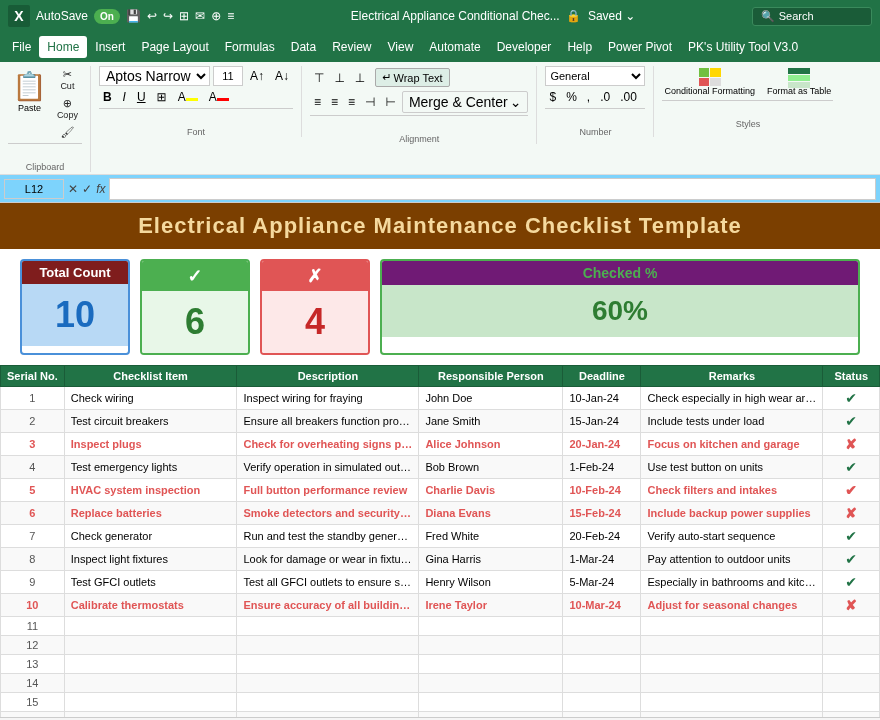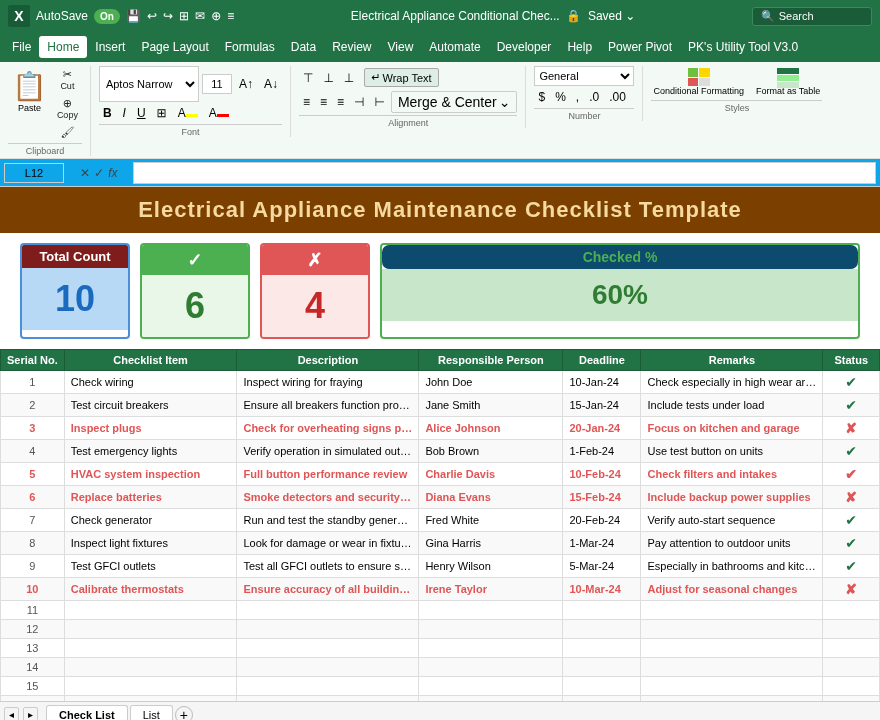--- a/index.html
+++ b/index.html
@@ -16,33 +16,33 @@
 
     
     .menu-bar { background: #217346; height: 30px; display: flex; align-items: center; padding: 0 4px; }
     .menu-item { color: white; padding: 4px 8px; font-size: 12px; cursor: pointer; border-radius: 3px; }
     .menu-item.active { background: white; color: #217346; }
 
     
     .ribbon { background: #f3f9f5; border-bottom: 1px solid #ddd; padding: 4px 8px 2px; display: flex; gap: 8px; align-items: flex-start; min-height: 90px; }
     .ribbon-group { display: flex; flex-direction: column; align-items: center; border-right: 1px solid #ddd; padding: 0 8px 0 0; margin-right: 0; }
     .ribbon-group:last-child { border-right: none; }
-    .ribbon-group-label { font-size: 9px; color: #666; margin-top: 2px; border-top: 1px solid #ccc; width: 100%; text-align: center; padding-top: 2px; }
+    .ribbon-group-label { font-size: 9px; color: #666; margin-top: 2px; border-top: 1px solid #ccc; width: 100%; text-align: center; padding-top: 18px; }
     .ribbon-btn { background: transparent; border: none; cursor: pointer; padding: 2px 4px; border-radius: 2px; font-size: 11px; display: flex; flex-direction: column; align-items: center; color: #222; }
 
     .clipboard-area { display: flex; align-items: flex-start; gap: 2px; }
     .paste-btn { display: flex; flex-direction: column; align-items: center; padding: 4px; cursor: pointer; }
     .paste-icon { font-size: 28px; }
     .paste-label { font-size: 9px; }
     .cut-copy-area { display: flex; flex-direction: column; gap: 2px; }
 
     .font-area { display: flex; flex-direction: column; gap: 2px; }
     .font-row1 { display: flex; align-items: center; gap: 3px; }
     .font-row2 { display: flex; align-items: center; gap: 3px; }
-    .font-select { height: 36px; font-size: 11px; border: 1px solid #ccc; background: white; padding: 0 2px; min-width: 100px; }
+    .font-select { height: 20px; font-size: 14px; border: 1px solid #ccc; background: white; padding: 0 2px; min-width: 100px; }
     .font-size-input { width: 30px; height: 20px; font-size: 11px; border: 1px solid #ccc; text-align: center; }
     .small-btn { background: transparent; border: 1px solid transparent; cursor: pointer; font-size: 12px; padding: 1px 3px; border-radius: 2px; }
     .bold-btn { font-weight: bold; }
     .italic-btn { font-style: italic; }
     .underline-btn { text-decoration: underline; }
     .color-swatch { display: inline-block; width: 12px; height: 3px; background: #ffff00; }
 
     .align-area { display: flex; flex-direction: column; gap: 2px; }
     .align-row { display: flex; gap: 2px; }
     .wrap-btn { background: #ddeee6; border: 1px solid #aaa; border-radius: 2px; padding: 2px 6px; font-size: 11px; cursor: pointer; display: flex; align-items: center; gap: 2px; }
@@ -54,21 +54,21 @@
     .styles-row { display: flex; gap: 8px; align-items: center; }
     .cond-fmt-btn { display: flex; flex-direction: column; align-items: center; cursor: pointer; padding: 2px; }
     .cond-icon { display: grid; grid-template-columns: 1fr 1fr; gap: 1px; width: 22px; height: 18px; }
     .cond-cell { background: #ddd; }
     .cond-cell.green { background: #70c040; }
     .cond-cell.yellow { background: #ffd700; }
     .cond-cell.red { background: #e05555; }
     .fmt-table-btn { display: flex; flex-direction: column; align-items: center; cursor: pointer; padding: 2px; }
 
     
-    .formula-bar { display: flex; align-items: center; height: 28px; border-bottom: 1px solid #ccc; padding: 0 4px; gap: 16px; background: #0ea5e9; }
+    .formula-bar { display: flex; align-items: center; height: 28px; border-bottom: 1px solid #ccc; padding: 0 4px; gap: 4px; background: #7dd3fc; }
     .cell-ref { width: 60px; border: 1px solid #ccc; height: 20px; text-align: center; font-size: 11px; padding: 0 4px; display: flex; align-items: center; justify-content: center; }
     .formula-icons { display: flex; gap: 4px; align-items: center; }
     .formula-icon-btn { background: none; border: none; cursor: pointer; font-size: 12px; color: #444; }
     .formula-input { flex: 1; height: 22px; border: 1px solid #ccc; padding: 0 4px; font-size: 12px; }
 
     
     .spreadsheet { display: flex; flex-direction: column; height: calc(720px - 32px - 30px - 90px - 28px - 26px); overflow: hidden; }
 
     
     .header-banner { background: #7b3f00; padding: 10px; text-align: center; margin: 0; }
@@ -78,21 +78,21 @@
     .stats-row { display: flex; padding: 10px 20px; gap: 10px; background: #fff; }
     .stat-card { display: flex; flex-direction: column; align-items: center; border-radius: 4px; overflow: hidden; }
     .stat-card.blue { border: 2px solid #4a90d9; }
     .stat-card.green { border: 2px solid #4caf50; }
     .stat-card.orange-red { border: 2px solid #e05555; }
     .stat-card.checked { border: 2px solid #4caf50; }
     .stat-header { padding: 4px 0; width: 100%; text-align: center; font-weight: bold; font-size: 13px; }
     .stat-header.blue-bg { background: #7f1d1d; color: white; }
     .stat-header.green-bg { background: #4caf50; color: white; font-size: 18px; }
     .stat-header.orange-bg { background: #e05555; color: white; font-size: 18px; }
-    .stat-header.green-text { color: #4caf50; background: #0c4a6e; border-radius: 7px; }
+    .stat-header.green-text { color: #4caf50; background: #701a75; }
     .stat-body { background: #b8d9f5; display: flex; align-items: center; justify-content: center; width: 100%; font-size: 36px; font-weight: bold; color: #1a6bbf; padding: 10px 20px; }
     .stat-body.green-body { background: #e8f7e8; color: #2e7d32; }
     .stat-body.orange-body { background: #fde8e8; color: #c62828; }
     .stat-body.checked-body { background: #c8e6c9; color: #2e7d32; font-size: 28px; font-weight: bold; }
 
     
     .table-wrapper { flex: 1; overflow: auto; background: white; }
     table { width: 100%; border-collapse: collapse; font-size: 11px; padding-left: 20px; }
     table th { background: #217346; color: white; font-weight: bold; padding: 4px 6px; text-align: center; border: 1px solid #1a5c38; white-space: nowrap; }
     table td { padding: 3px 6px; border: 1px solid #ddd; white-space: nowrap; overflow: hidden; text-overflow: ellipsis; max-width: 150px; }

